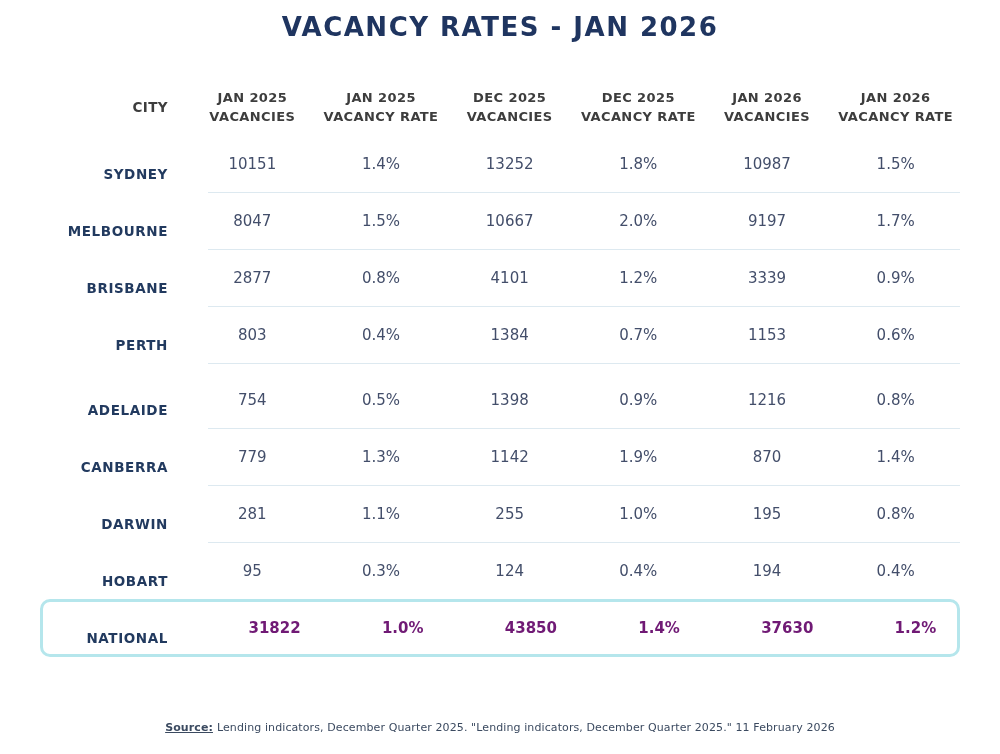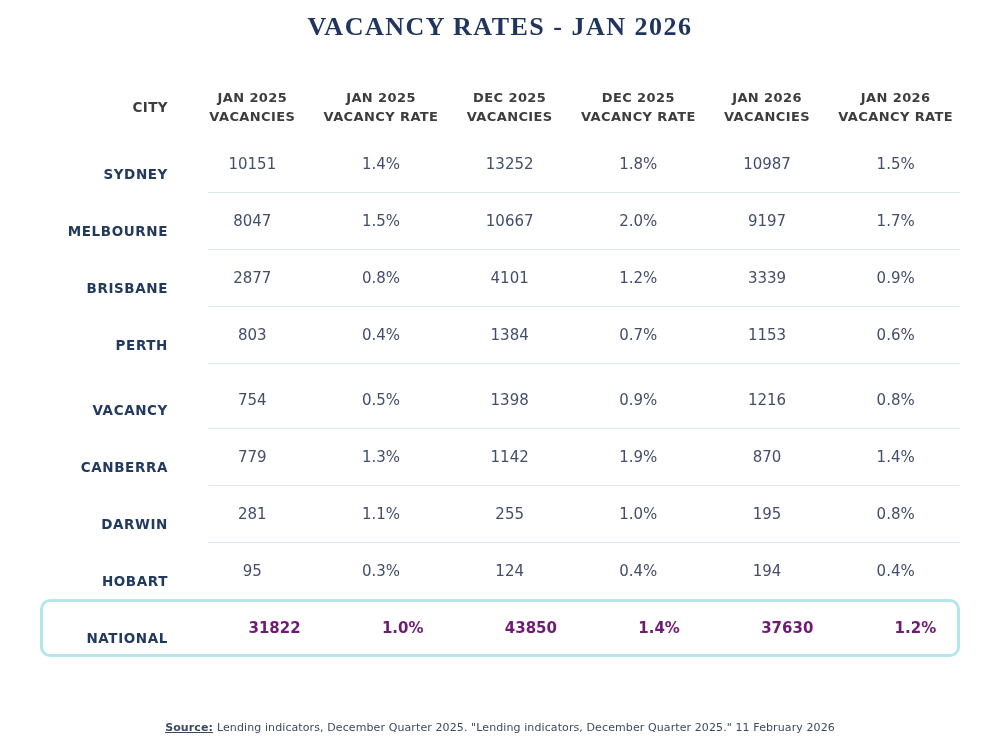--- a/index.html
+++ b/index.html
@@ -6,21 +6,20 @@
   body { background:#ffffff; font-family:"DejaVu Sans","Liberation Sans",sans-serif; }
   .page { width:1000px; height:754px; background:#ffffff; overflow:hidden; position:relative; }
 
   .title {
     padding-top:12px;
     text-align:center;
     font-size:26px;
     font-weight:bold;
     letter-spacing:1.5px;
     color:#1f3560;
-    font-family:Liberation Serif, serif;
   }
 
   .tbl { margin:38px 40px 0 40px; width:920px; }
 
   .grid-row {
     display:grid;
     grid-template-columns:148px repeat(6, 1fr);
     align-items:center;
     height:56px;
   }
@@ -157,21 +156,21 @@
       <div class="vcell">1384</div>
       <div class="vcell">0.7%</div>
       <div class="vcell">1153</div>
       <div class="vcell">0.6%</div>
     </div>
     <div class="divider"></div>
 
     <div class="spacer"></div>
 
     <div class="grid-row">
-      <div class="ccell">VACANCY</div>
+      <div class="ccell">ADELAIDE</div>
       <div class="vcell">754</div>
       <div class="vcell">0.5%</div>
       <div class="vcell">1398</div>
       <div class="vcell">0.9%</div>
       <div class="vcell">1216</div>
       <div class="vcell">0.8%</div>
     </div>
     <div class="divider"></div>
 
     <div class="grid-row">

